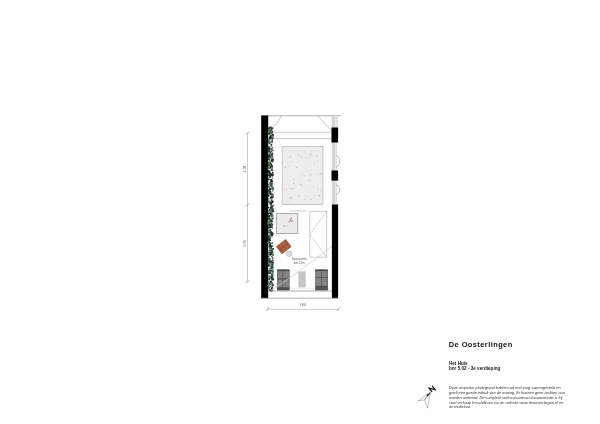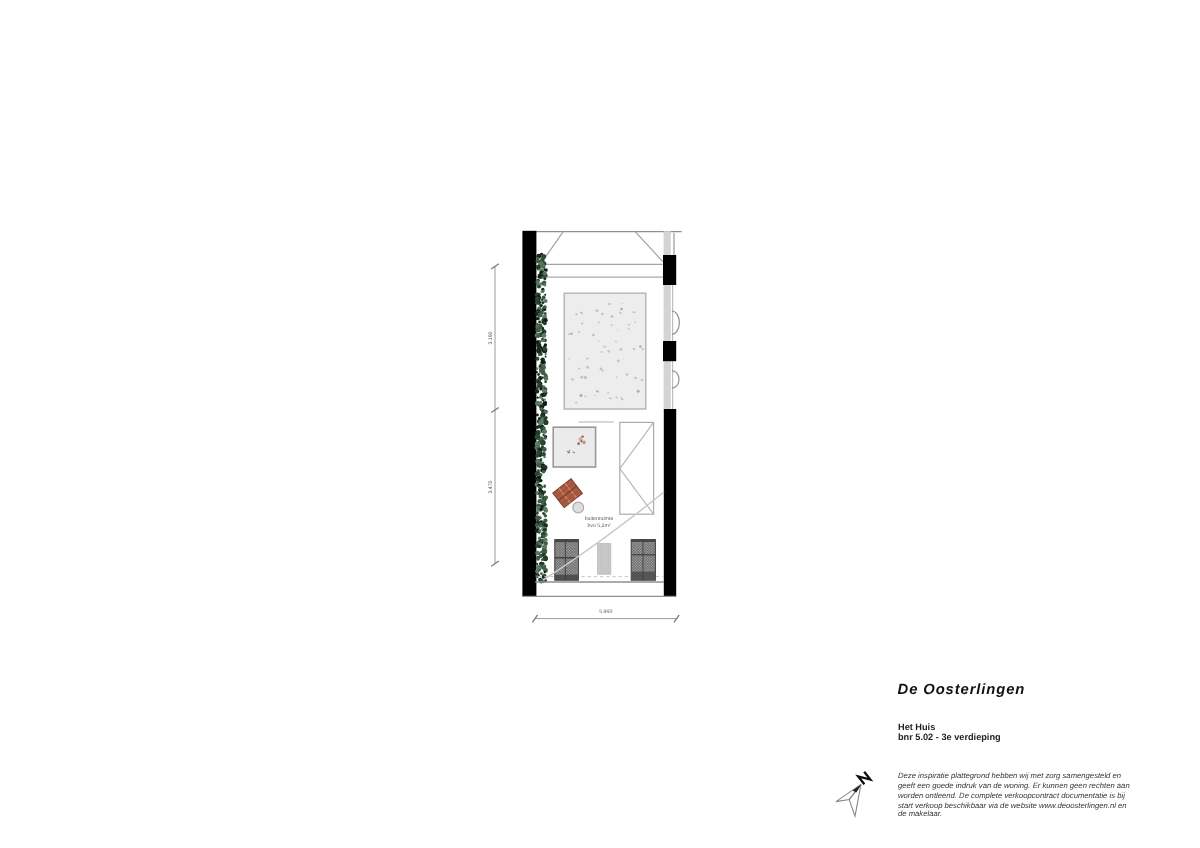--- a/index.html
+++ b/index.html
@@ -800,17 +800,17 @@
   <g>
     <g transform="rotate(-38 432 389)" stroke="#0d0d0d" stroke-width="1.15" fill="none">
         <path d="M430.2,391.6 L430.2,386.6 L434.0,391.6 L434.0,386.6"></path>
       </g>
     <path d="M430.5,392.2 L418,400.8 L424.6,399.8 Z" fill="none" stroke="#888" stroke-width="0.55"></path>
     <path d="M430.5,392.2 L427.5,408.1 L424.6,399.8 Z" fill="none" stroke="#888" stroke-width="0.55"></path>
     <path d="M430.5,392.2 L428.2,396.2 L426.2,395.2 Z" fill="#222"></path>
   </g>
 </svg>
 
-<div class="abs" style="left:448.8px;top:340.3px;font-size:7.4px;font-weight:bold;color:#111;letter-spacing:0.45px;font-style:italic;">De Oosterlingen</div>
+<div class="abs" style="left:448.8px;top:340.3px;font-size:7.4px;font-weight:bold;color:#111;letter-spacing:0.45px;">De Oosterlingen</div>
 
 <div class="abs" style="left:449px;top:362.2px;font-size:4.6px;font-weight:bold;color:#222;line-height:4.8px;">Het Huis<br>bnr 5.02 - 3e verdieping</div>
 
 <div class="abs" style="left:449px;top:386px;font-size:3.85px;font-style:italic;color:#333;line-height:4.85px;white-space:nowrap;">Deze inspiratie plattegrond hebben wij met zorg samengesteld en<br>geeft een goede indruk van de woning. Er kunnen geen rechten aan<br>worden ontleend. De complete verkoopcontract documentatie is bij<br>start verkoop beschikbaar via de website www.deoosterlingen.nl en<br>de makelaar.</div>
 
 </body></html>

